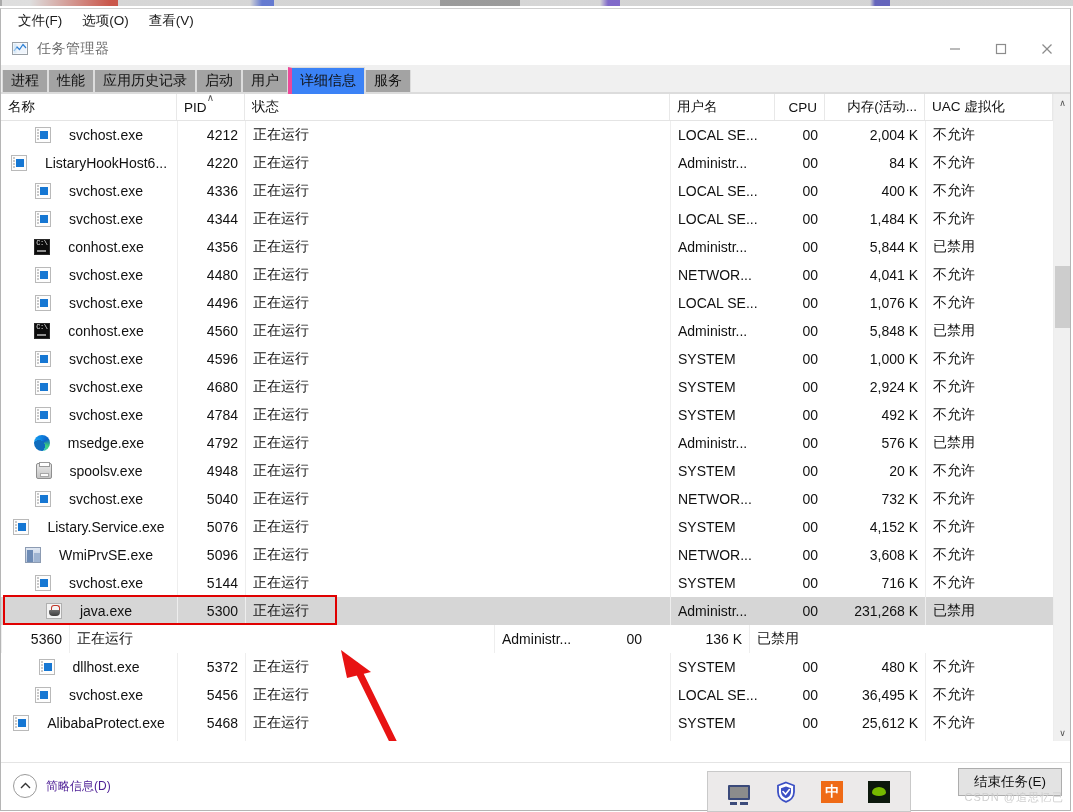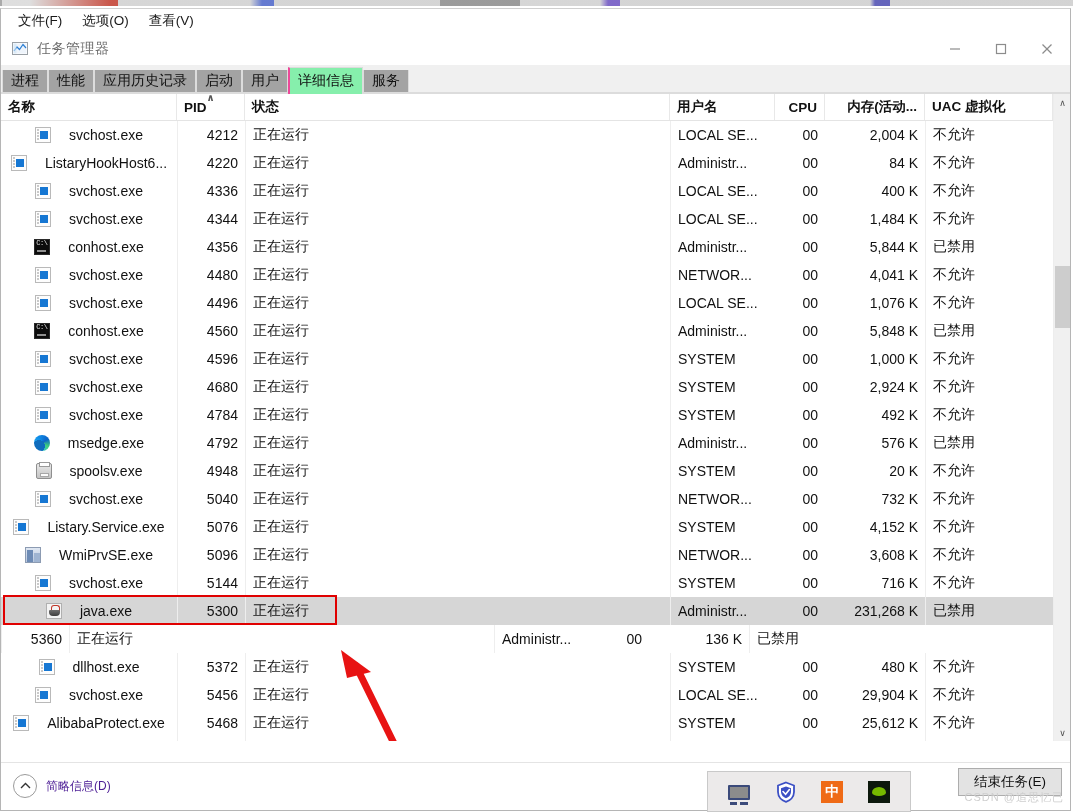--- a/index.html
+++ b/index.html
@@ -35,28 +35,28 @@
   
   #menubar{height:24px;display:flex;align-items:center;padding-left:8px;gap:2px;background:#fff;}
   .menu-item{font-size:13.5px;color:#1a1a1a;padding:2px 9px;white-space:nowrap;}
 
   
   #tabstrip{height:28px;display:flex;align-items:flex-end;padding-left:1px;
     background:#f0f0f0;border-bottom:1px solid #dcdcdc;position:relative;}
   .tab{font-size:14px;color:#111;padding:3px 8px 4px 8px;height:23px;box-sizing:border-box;
     display:flex;align-items:center;white-space:nowrap;
     border-left:1px solid #dcdcdc;border-right:1px solid #dcdcdc;background:#a3a3a3;}
-  .tab.active{background:#86efac;border-left:2px solid #ec4899;border-right:1px solid #dcdcdc;
+  .tab.active{background:#3b82f6;border-left:4px solid #ec4899;border-right:1px solid #dcdcdc;
     border-top:1px solid #dcdcdc;height:27px;margin-bottom:-1px;position:relative;z-index:2;}
   #tabstrip::after{content:"";position:absolute;left:0;right:0;bottom:0;height:1px;background:#dcdcdc;}
 
   
   #tablewrap{position:relative;height:647px;background:#fff;overflow:hidden;}
   #header-row{display:flex;height:26px;align-items:flex-start;background:#fff;
-    border-bottom:1px solid #e4e4e4;position:relative;font-weight:bold;}
+    border-bottom:1px solid #e4e4e4;position:relative;}
   .hcell{font-size:13.5px;color:#111;box-sizing:border-box;padding:0 7px;
     display:flex;align-items:center;height:26px;white-space:nowrap;overflow:hidden;
     border-right:1px solid #e8e8e8;position:relative;}
   .hcell.num{justify-content:flex-end;}
   .sortmark{position:absolute;top:-1px;left:50%;transform:translateX(-50%);font-size:10px;color:#555;line-height:9px;}
 
   .row{display:flex;height:28px;align-items:center;box-sizing:border-box;}
   .row.sel{background:#d6d6d6;}
   .cell{font-size:14px;color:#111;box-sizing:border-box;padding:0 7px;height:28px;
     display:flex;align-items:center;white-space:nowrap;overflow:hidden;}
@@ -452,21 +452,21 @@
         </div>
         <div class="row">
           <div class="cell name c-name">
             <span class="picon ic-svc"></span>
             <span>svchost.exe</span>
           </div>
           <div class="cell c-pid num vline">5456</div>
           <div class="cell c-status vline">正在运行</div>
           <div class="cell c-user vline">LOCAL SE...</div>
           <div class="cell c-cpu num">00</div>
-          <div class="cell c-mem num">29,904 K</div>
+          <div class="cell c-mem num">36,495 K</div>
           <div class="cell c-uac vline">不允许</div>
         </div>
         <div class="row">
           <div class="cell name c-name">
             <span class="picon ic-svc"></span>
             <span>AlibabaProtect.exe</span>
           </div>
           <div class="cell c-pid num vline">5468</div>
           <div class="cell c-status vline">正在运行</div>
           <div class="cell c-user vline">SYSTEM</div>

